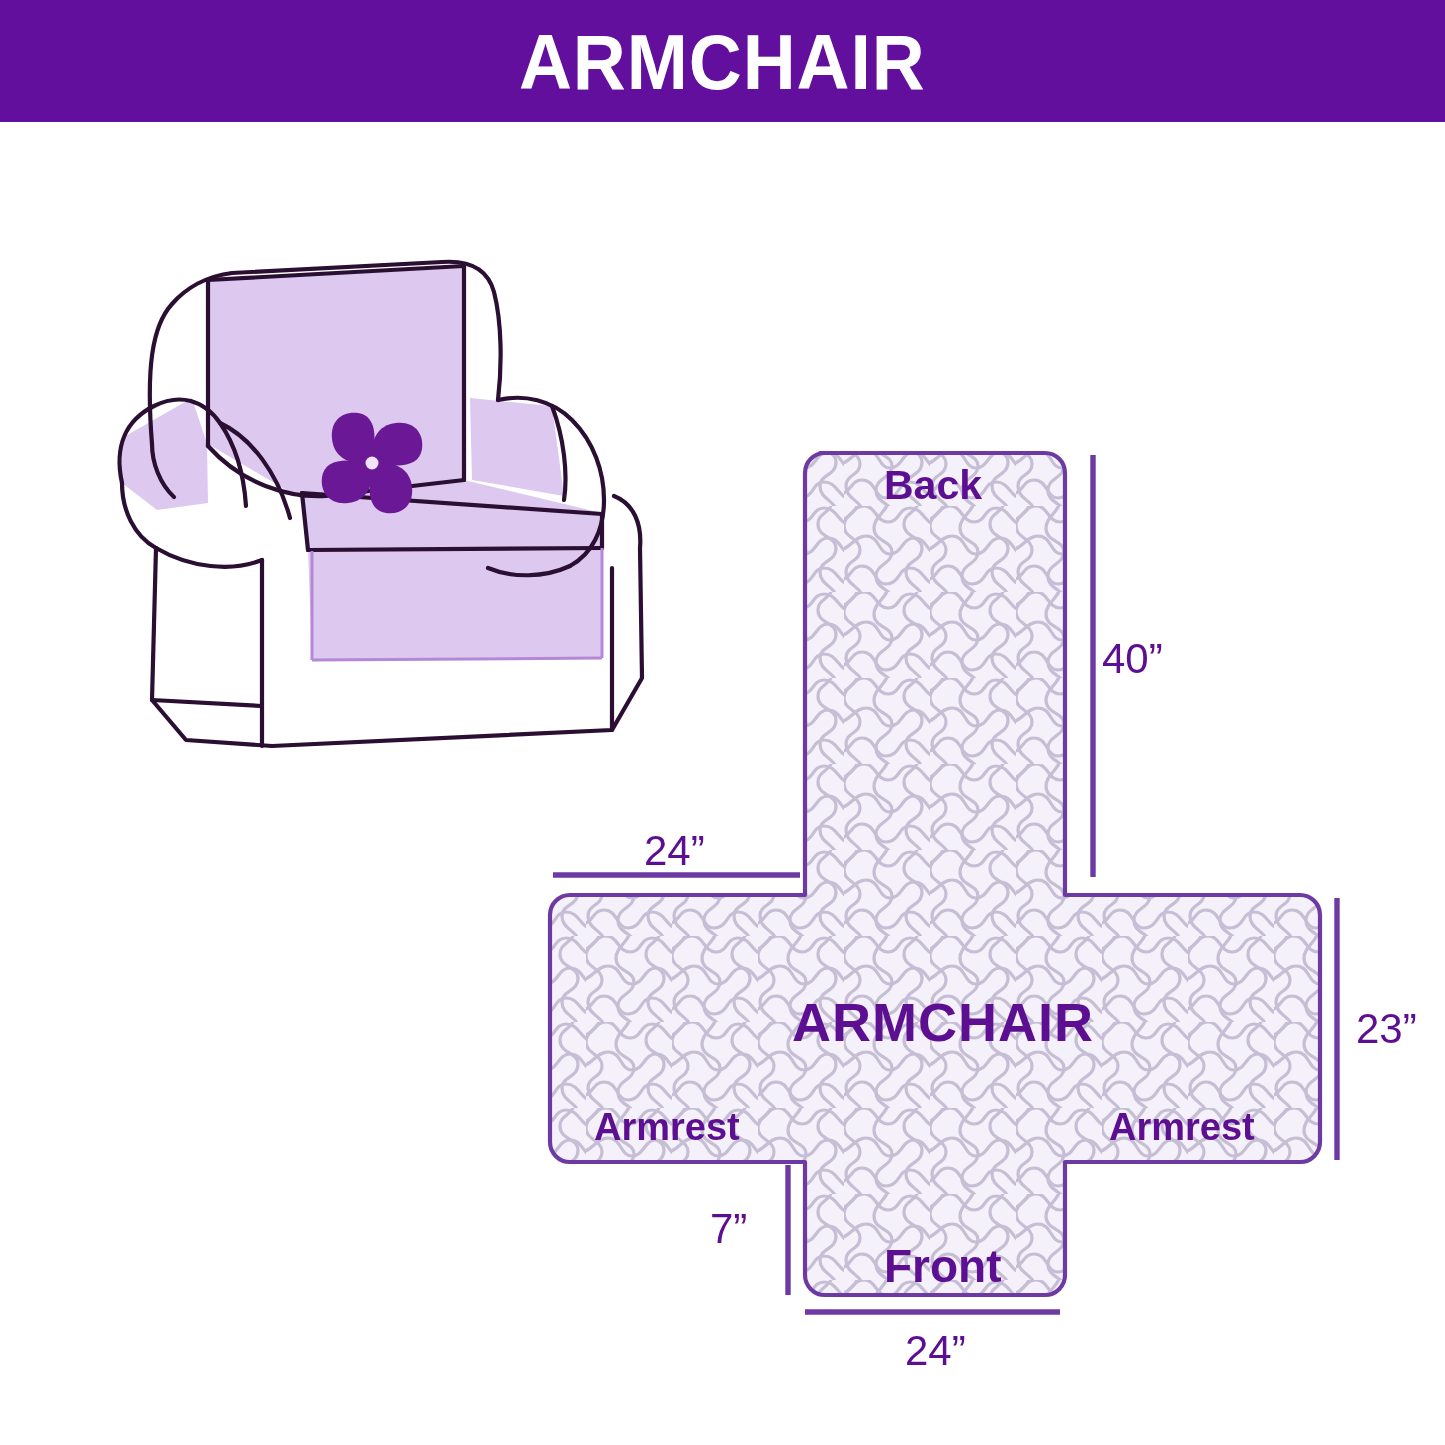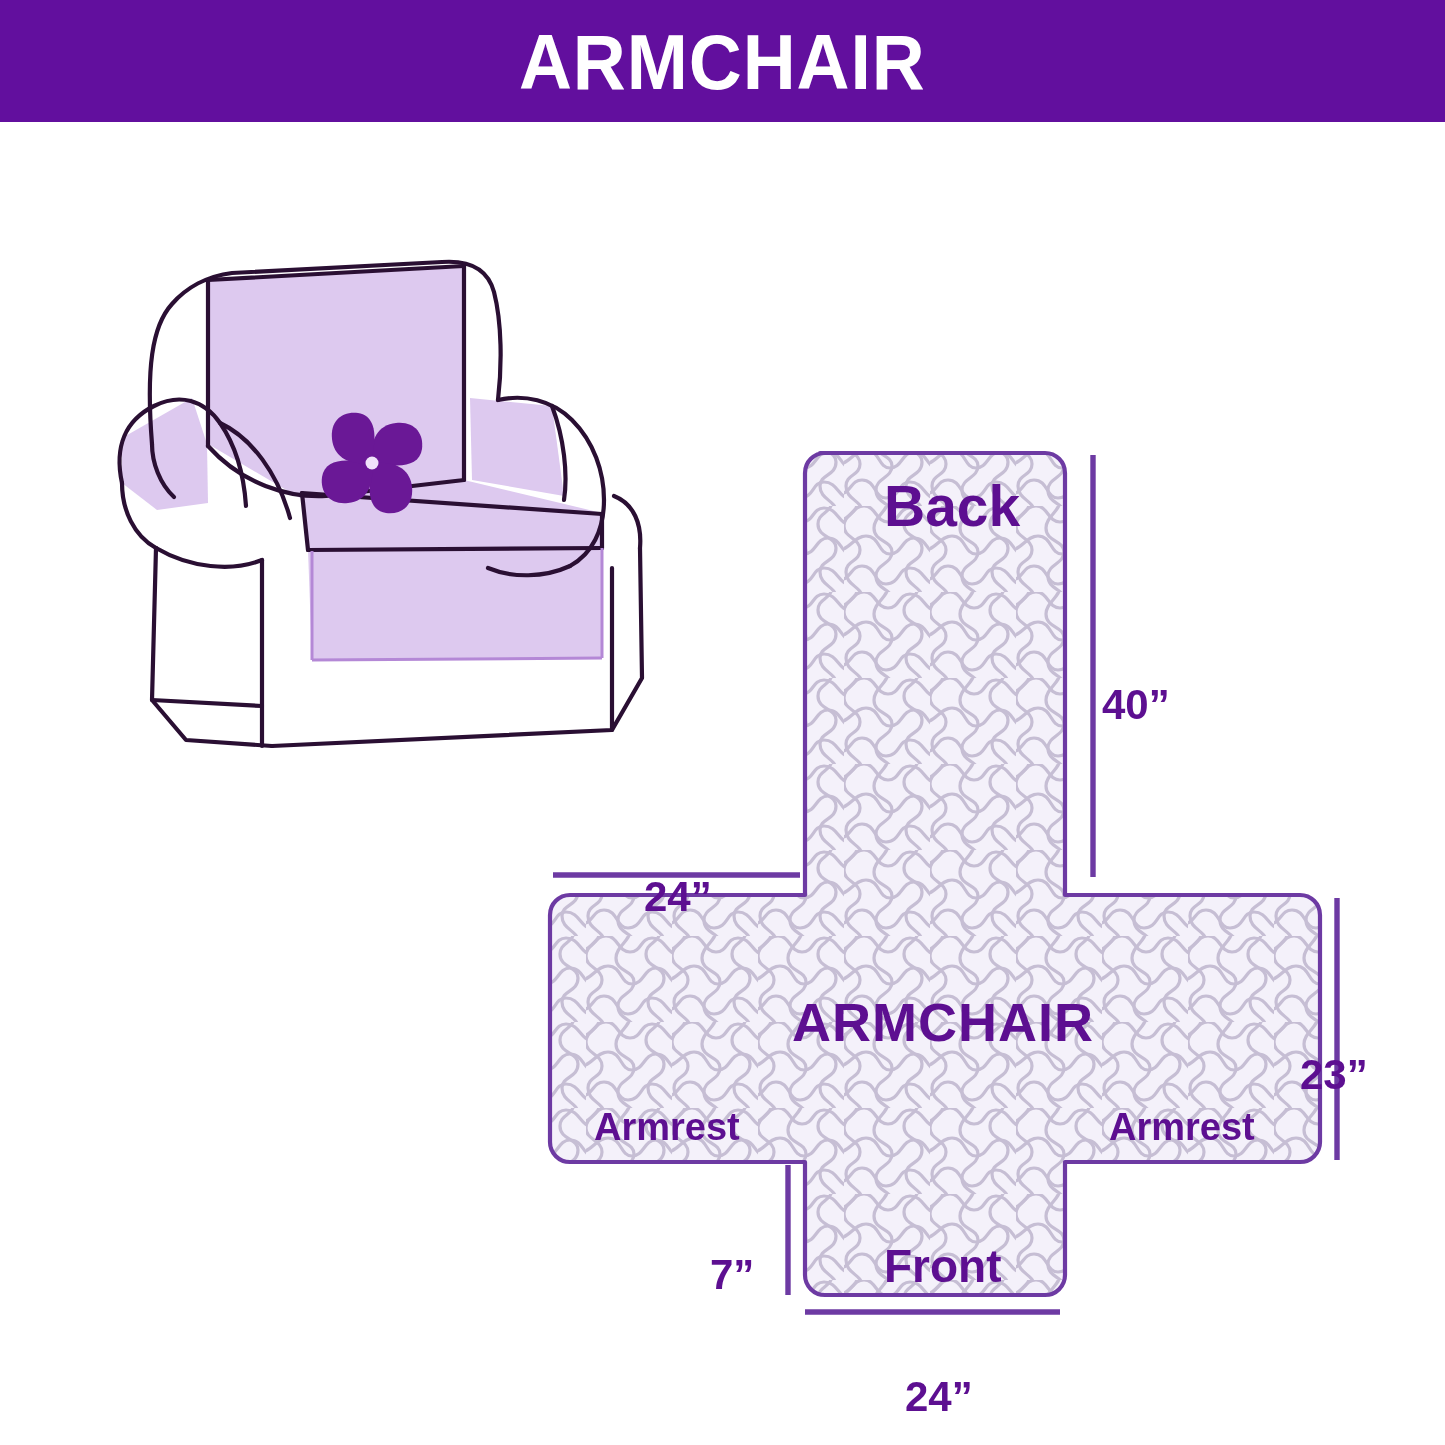--- a/index.html
+++ b/index.html
@@ -67,36 +67,35 @@
     color: #5d0f91;
     font-family: "Liberation Sans", "DejaVu Sans", sans-serif;
     font-weight: bold;
     white-space: nowrap;
     line-height: 1;
   }
   .dim-label {
     position: absolute;
     color: #5d0f91;
     font-family: "Liberation Sans", "DejaVu Sans", sans-serif;
-    font-weight: bold;
+    font-weight: normal;
     white-space: nowrap;
     line-height: 1;
     font-size: 42px;
-    margin-top: 46px;
-  }
-
-  #label-back    { left: 884px;  top: 478px;  font-size: 57px; }
+  }
+
+  #label-back    { left: 884px;  top: 465px;  font-size: 41px; }
   #label-center  { left: 792px;  top: 995px;  font-size: 54px; letter-spacing: 1px; }
   #label-armrest-left  { left: 594px;  top: 1108px; font-size: 38px; }
   #label-armrest-right { left: 1109px; top: 1108px; font-size: 38px; }
   #label-front   { left: 884px;  top: 1243px; font-size: 46px; }
 
   #dim-back-height   { left: 1102px; top: 638px; }
   #dim-top-width     { left: 644px;  top: 830px; }
-  #dim-arm-height    { left: 1300px; top: 1008px; }
+  #dim-arm-height    { left: 1356px; top: 1008px; }
   #dim-front-height  { left: 710px;  top: 1208px; }
   #dim-front-width   { left: 905px;  top: 1330px; }
 </style>
 </head>
 <body>
 
 <div id="page">
 
   <div id="header-bar" style="background: rgb(98, 15, 158);">
     <div id="header-title" style="color: rgb(255, 255, 255);">ARMCHAIR</div>

